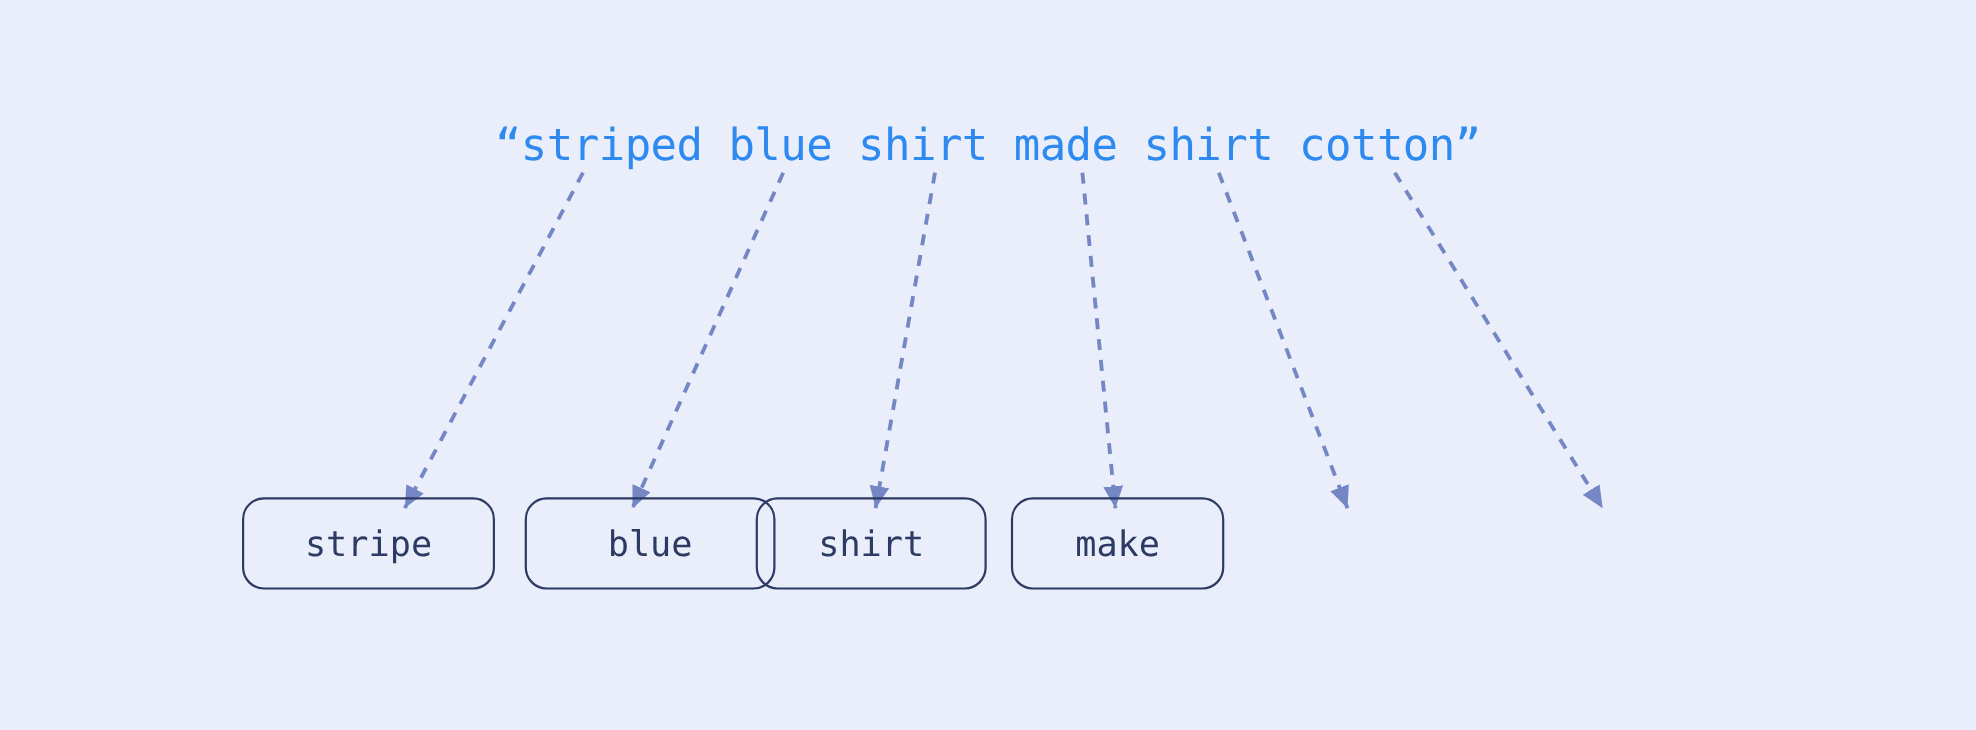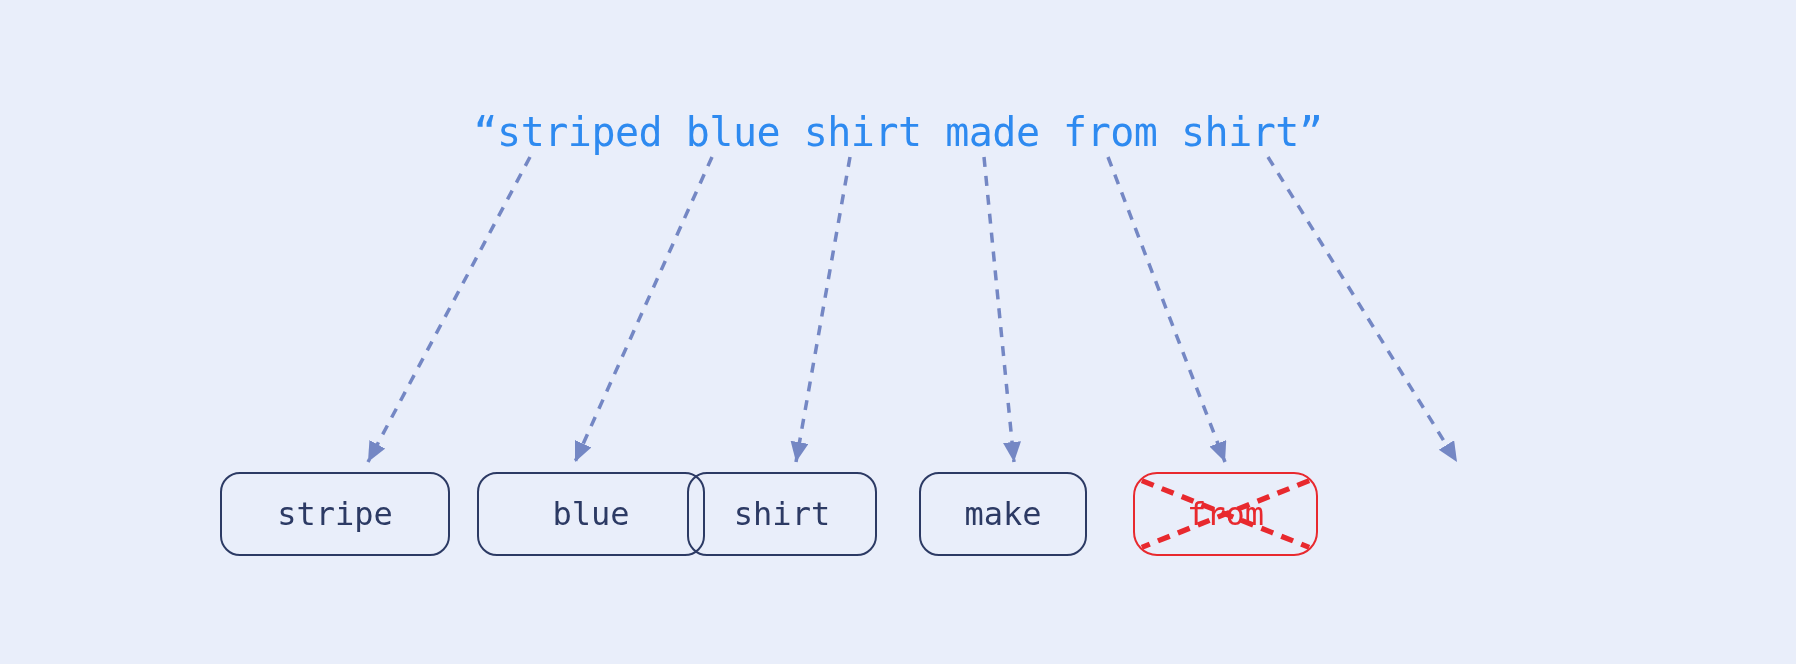--- a/index.html
+++ b/index.html
@@ -36,21 +36,21 @@
     pointer-events: none;
   }
   .arrow-line {
     stroke: #7487c4;
     stroke-width: 3.5;
     stroke-dasharray: 10 9;
     fill: none;
   }
   .token-box {
     position: absolute;
-    top: 472px;
+    top: 452px;
     height: 84px;
     box-sizing: border-box;
     border: 2.5px solid #2c3a64;
     border-radius: 20px;
     display: flex;
     align-items: center;
     justify-content: center;
     font-size: 32px;
     color: #2c3a64;
     background: transparent;
@@ -68,31 +68,31 @@
     pointer-events: none;
   }
   .cross line {
     stroke: #e8292e;
     stroke-width: 5.5;
     stroke-dasharray: 13 9;
   }
   
   .box-0 { left: 220px;  width: 230px; }
   .box-1 { left: 477px;  width: 228px; }
-  .box-2 { left: 687px;  width: 190px; }
-  .box-3 { left: 919px;  width: 168px; }
+  .box-2 { left: 687px;  width: 210px; }
+  .box-3 { left: 919px;  width: 194px; }
   .box-4 { left: 1133px; width: 185px; }
   .box-5 { left: 1350px; width: 223px; }
 </style>
 </head>
 <body>
 
 <div class="canvas">
 
-  <div class="query-title">“striped blue shirt made from shirt”</div>
+  <div class="query-title">“striped blue shirt made shirt cotton”</div>
 
   <svg class="arrow-layer" viewBox="0 0 1796 664">
     <defs>
       <marker id="ah" markerUnits="userSpaceOnUse" markerWidth="24" markerHeight="20" refX="20" refY="9" orient="auto">
         <path d="M0,0 L20,9 L0,18 Z" fill="#7487c4"></path>
       </marker>
     </defs>
     <line class="arrow-line" x1="530" y1="157" x2="368" y2="462" marker-end="url(#ah)"></line>
     <line class="arrow-line" x1="712" y1="157" x2="575" y2="462" marker-end="url(#ah)"></line>
     <line class="arrow-line" x1="850" y1="157" x2="796" y2="462" marker-end="url(#ah)"></line>
@@ -110,22 +110,15 @@
   </div>
 
   <div class="token-box box-2">
     <span>shirt</span>
   </div>
 
   <div class="token-box box-3">
     <span>make</span>
   </div>
 
-  <div class="token-box box-4 removed">
-    <span>from</span>
-    <svg class="cross" viewBox="0 0 185 84" preserveAspectRatio="none">
-      <line x1="7" y1="7" x2="178" y2="77"></line>
-      <line x1="178" y1="7" x2="7" y2="77"></line>
-    </svg>
-  </div>
 
 
 </div>
 
 </body></html>

